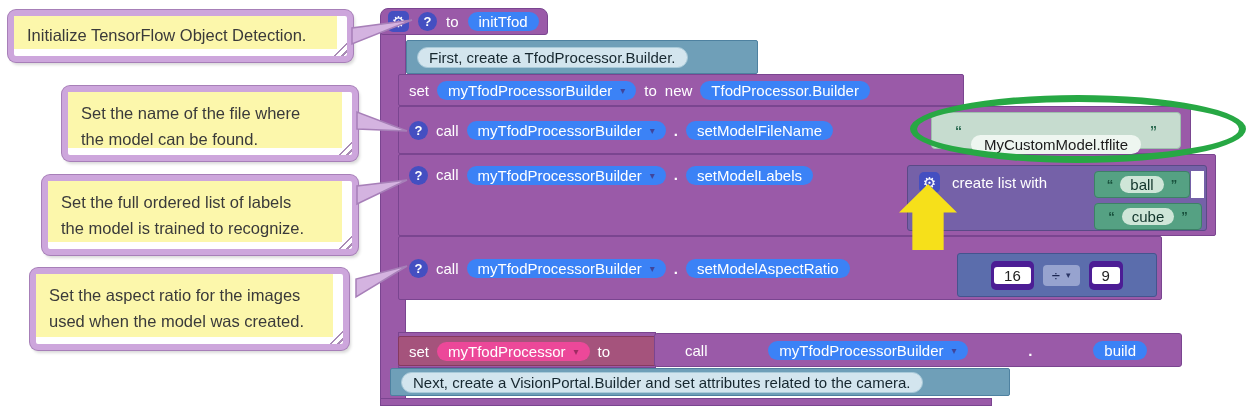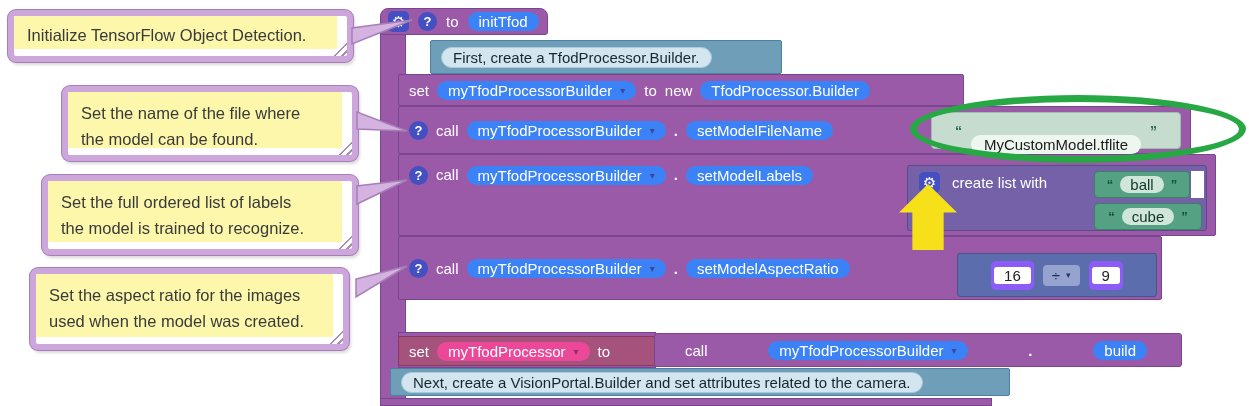--- a/index.html
+++ b/index.html
@@ -52,21 +52,21 @@
   .list-block{position:absolute;background:#7561a8;border:1px solid #5a4a87;border-radius:3px;box-sizing:border-box;}
   .list-label{position:absolute;left:44px;top:8px;color:#fff;font-size:15px;white-space:nowrap;}
   .list-gear{position:absolute;left:11px;top:6px;}
   .green-block{position:absolute;background:#55a183;border:1px solid #3d8066;border-radius:4px;
                display:flex;align-items:center;justify-content:center;gap:7px;box-sizing:border-box;}
   .green-pill{background:#cfe6d8;border-radius:10px;padding:0 10px;color:#10342a;font-size:15px;white-space:nowrap;}
   .q2{color:#174f3b;font-weight:bold;font-size:13px;}
   .white-patch{position:absolute;background:#fff;}
   .math-block{position:absolute;background:#5b6dac;border:1px solid #44548e;border-radius:3px;
               display:flex;align-items:center;justify-content:center;gap:9px;box-sizing:border-box;}
-  .socket{background:#8b5cf6;border-radius:5px;padding:3px;}
+  .socket{background:#4c1d95;border-radius:5px;padding:3px;}
   .numfield{background:#fff;border-radius:3px;padding:0 10px;font-size:15px;color:#222;
             min-width:14px;text-align:center;line-height:23px;}
   .op-pill{background:#97a3cf;border-radius:4px;padding:2px 9px;color:#1c2752;font-size:15px;
            display:flex;align-items:center;gap:6px;}
   .op-tri{font-size:9px;color:#2a3566;}
   .call-build{position:absolute;left:654px;top:333px;width:528px;height:34px;border-radius:3px;
               display:flex;align-items:center;justify-content:space-between;
               padding:0 34px 0 30px;box-sizing:border-box;z-index:3;}
 
   
@@ -122,21 +122,21 @@
 
   <div class="hdr purple-bg">
     <span class="gear-badge">⚙</span>
     <span class="help-badge">?</span>
     <span class="kw">to</span>
     <span class="pill purple-f">initTfod</span>
   </div>
   <div class="spine purple-bg"></div>
   <div class="bottom-strip purple-bg"></div>
 
-  <div class="row teal" style="left:406px;top:40px;width:352px;height:34px;margin-left:24px;">
+  <div class="row teal" style="left:406px;top:40px;width:352px;height:34px;">
     <span class="teal-pill">First, create a TfodProcessor.Builder.</span>
   </div>
 
   <div class="row purple-bg" style="left:398px;top:74px;width:566px;height:32px;">
     <span class="kw">set</span>
     <span class="pill purple-f">
       <span>myTfodProcessorBuilder</span>
       <span class="tri">▾</span>
     </span>
     <span class="kw">to</span>

